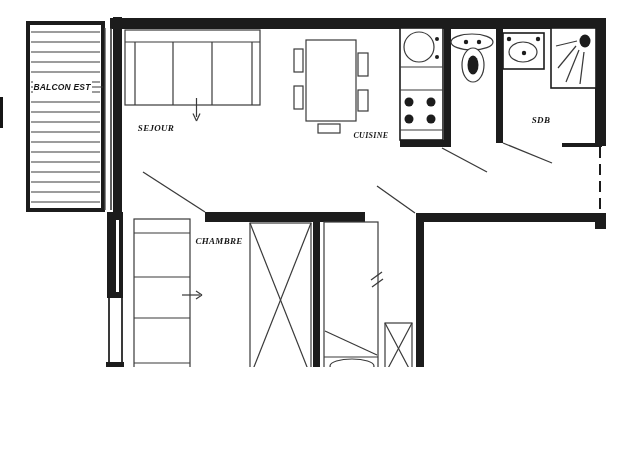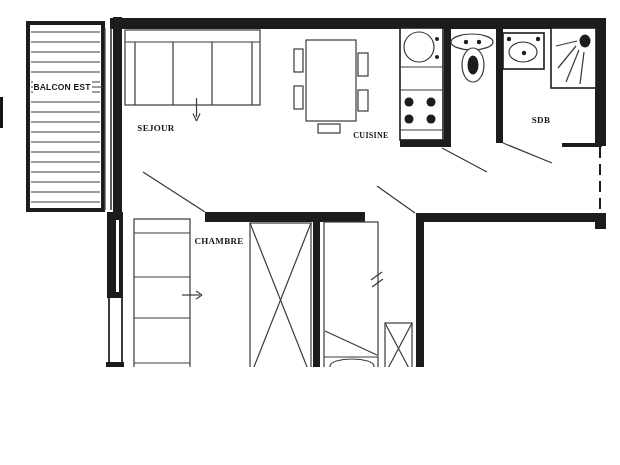--- a/index.html
+++ b/index.html
@@ -2,20 +2,21 @@
 <html style="--wall: #1c1c1c; --line: #3a3a3a; --bg: #ffffff;"><head>
 <meta charset="utf-8">
 <style>
   html,body{margin:0;padding:0;background:#ffffff;}
   .canvas{
     position:relative;
     width:620px;height:367px;
     background:var(--bg,#ffffff);
     overflow:hidden;
     font-family:"Liberation Serif", serif;
+    font-style:italic;
   }
   svg{display:block;}
   .wall{fill:var(--wall,#1c1c1c);stroke:none;}
   .wallslit{fill:#ffffff;stroke:none;}
   .thin{fill:var(--line,#3a3a3a);stroke:none;}
   .furn{stroke:var(--line,#3a3a3a);stroke-width:1.2;fill:none;}
   .furnw{stroke:var(--line,#3a3a3a);stroke-width:1.2;fill:#ffffff;}
   .furnbold{stroke:var(--wall,#1c1c1c);stroke-width:1.6;fill:#ffffff;}
   .dot{fill:var(--wall,#1c1c1c);stroke:none;}
   .doorline{stroke:var(--line,#3a3a3a);stroke-width:1.3;fill:none;}

